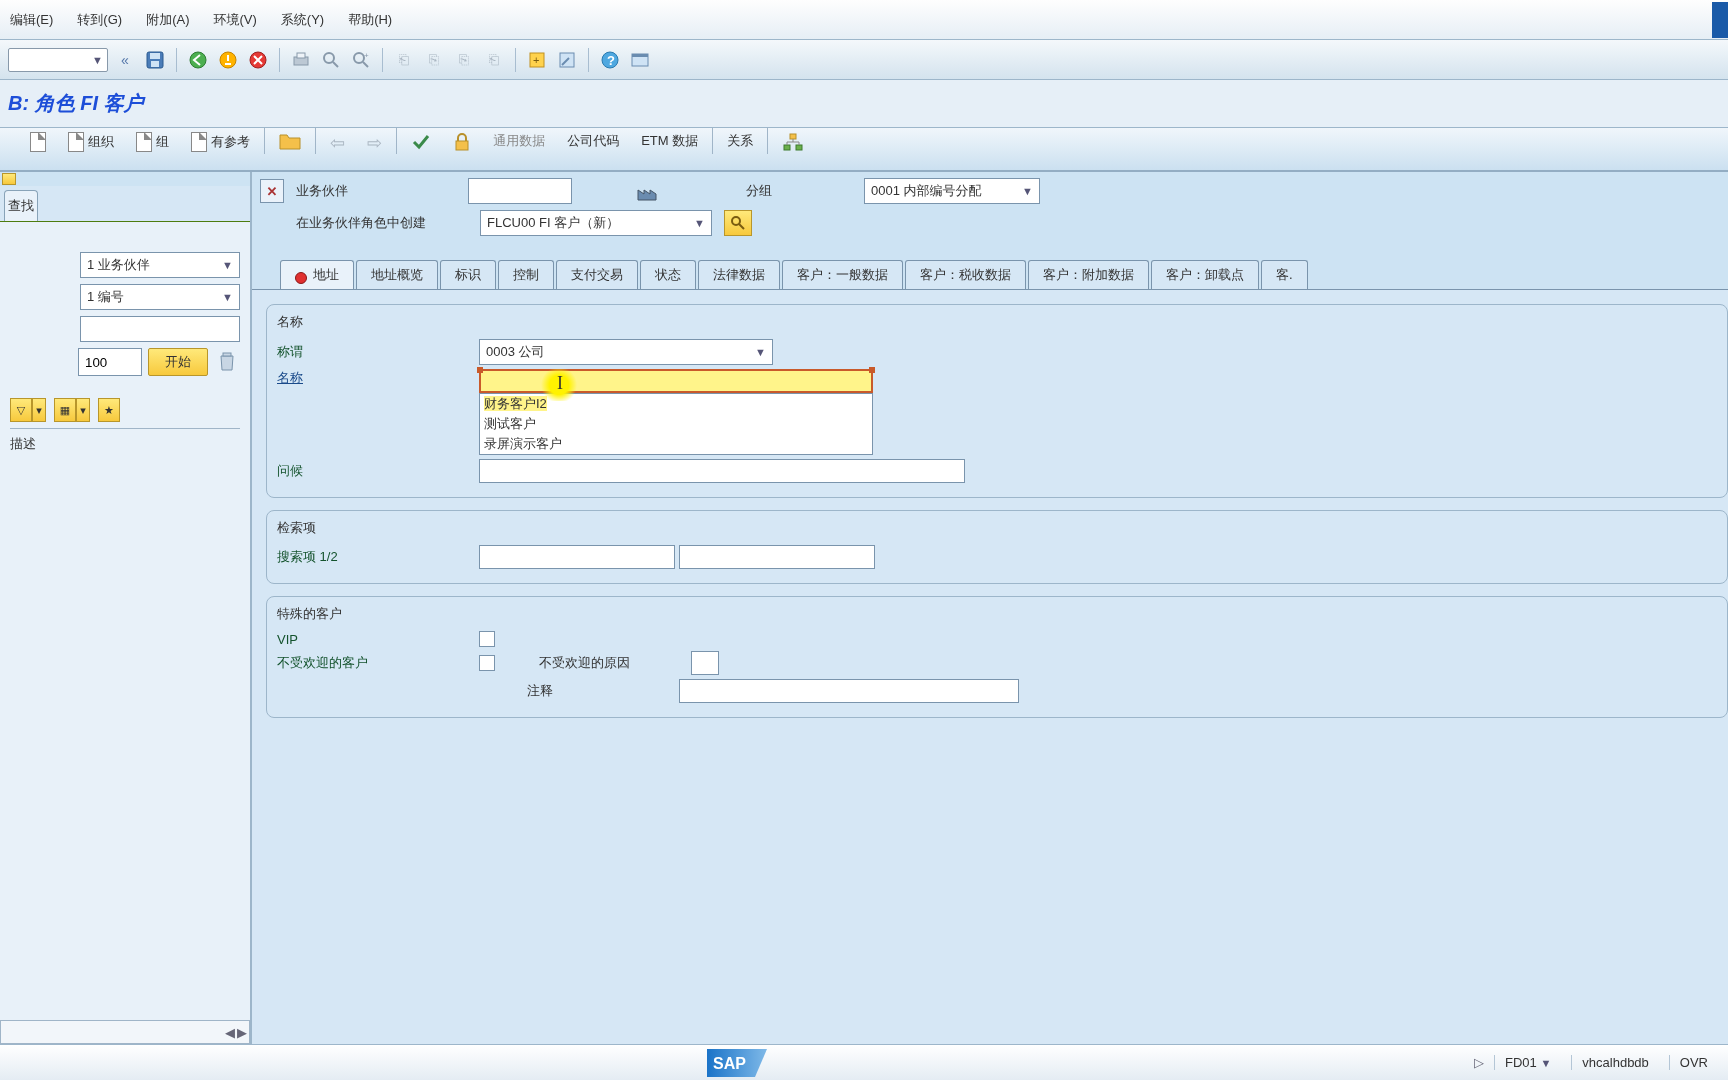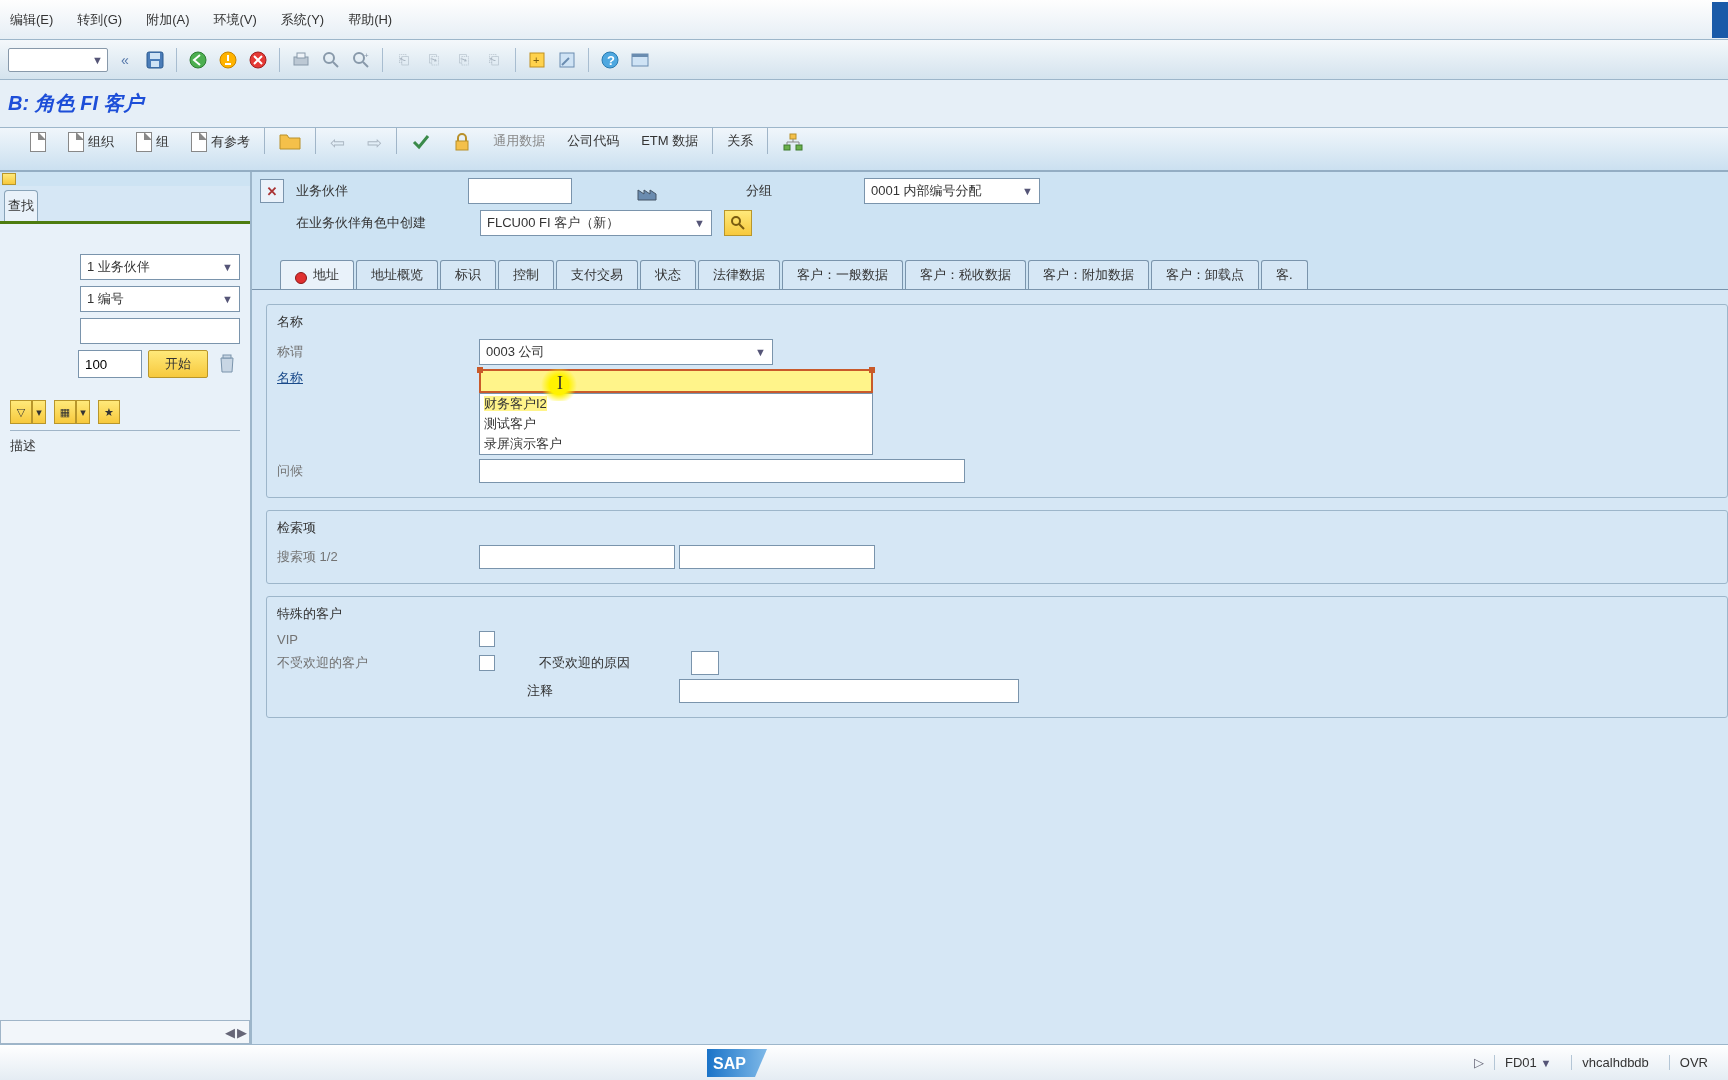--- a/index.html
+++ b/index.html
@@ -101,21 +101,21 @@
     border: 1px solid #88a3b8;
     border-bottom: none;
     padding: 6px 3px;
     border-radius: 4px 4px 0 0;
     cursor: pointer;
   }
   .left-tab.active { background: #e9f2fa; }
   .left-body {
     flex: 1;
     background: #e8f1f9;
-    border-top: 3px solid #4d7c0f;
+    border-top: 1px solid #4d7c0f;
     padding: 30px 10px 10px 10px;
   }
   .left-row { display: flex; justify-content: flex-end; gap: 6px; margin-bottom: 6px; }
   .left-select {
     width: 160px; height: 26px; border: 1px solid #7a94ac; background: #fff;
     padding: 0 6px; display: flex; align-items: center; justify-content: space-between;
   }
   .left-input { width: 160px; height: 26px; border: 1px solid #7a94ac; background: #fff; padding: 0 6px; }
   .left-num { width: 64px; height: 28px; border: 1px solid #7a94ac; background: #fff; text-align: left; padding: 0 6px; }
   .btn-start {
@@ -203,28 +203,28 @@
     background: #d6e7f5;
     border-top: none;
     overflow-y: auto;
     padding: 14px 0 14px 14px;
   }
   .group {
     border: 1px solid #9db6ca;
     background: #d6e7f5;
     margin-bottom: 12px;
     padding: 8px 10px 12px 10px;
-    border-radius: 3px;
+    border-radius: 8px;
   }
   .group-title {
     font-weight: 500;
     margin-bottom: 6px;
   }
   .field-row { display: flex; align-items: center; gap: 12px; padding: 2px 0; }
-  .field-label { width: 190px; color: #737373; }
+  .field-label { width: 190px; color: #14532d; }
   .field-label.blue { text-decoration: underline; color: #1a4a8a; cursor: pointer; }
   .field-select {
     height: 26px; border: 1px solid #7a94ac; background: #fff;
     display: flex; align-items: center; justify-content: space-between; padding: 0 6px;
   }
   .field-input {
     height: 24px; border: 1px solid #7a94ac; background: #fff; padding: 0 6px;
   }
   .name-input {
     width: 394px; height: 24px; border: 2px solid #c95a2a; background: #fff48a;

